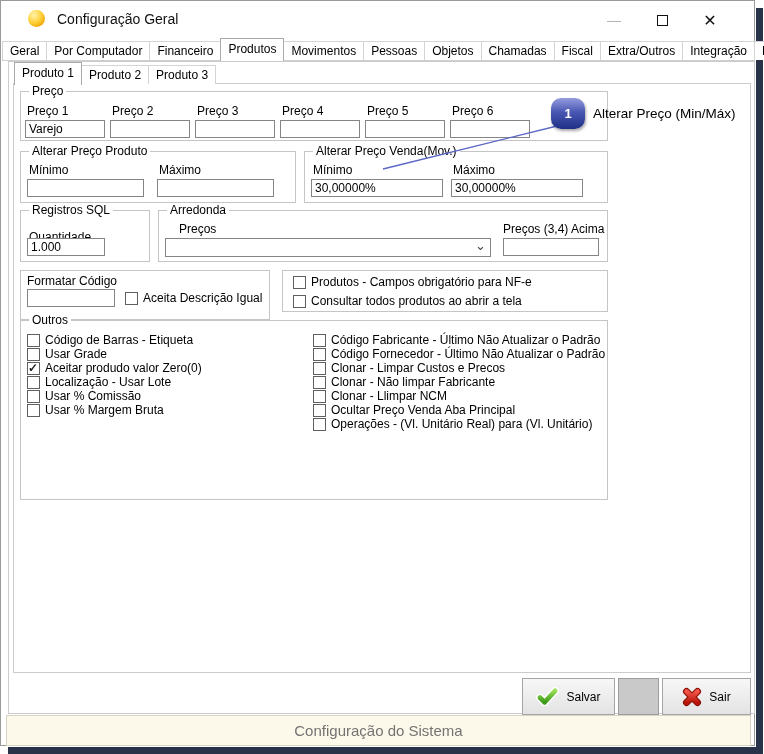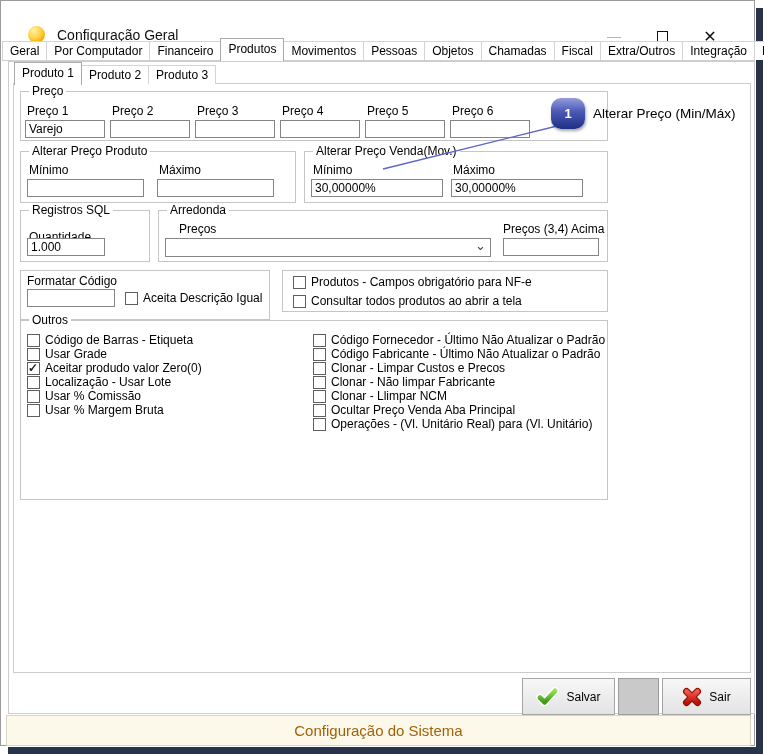--- a/index.html
+++ b/index.html
@@ -2,21 +2,21 @@
 <html><head>
 <meta charset="utf-8">
 <style>
   html,body{margin:0;padding:0;background:#fff;}
   body{width:764px;height:754px;position:relative;font-family:"Liberation Sans",sans-serif;font-size:12px;color:#000;overflow:hidden;}
   
   .window{position:absolute;left:0;top:0;width:755px;height:746px;background:#fff;border:1px solid #9a9a9a;box-sizing:border-box;}
   .shadow-r{position:absolute;left:756px;top:8px;width:7px;height:745px;background:#283349;}
   .shadow-b{position:absolute;left:8px;top:747px;width:755px;height:7px;background:#283349;}
   
-  .titlebar{position:absolute;left:0;top:0;width:100%;height:36px;background:#fff;margin-top:16px;}
+  .titlebar{position:absolute;left:0;top:0;width:100%;height:36px;background:#fff;}
   .app-icon{position:absolute;left:27px;top:9px;width:17px;height:17px;border-radius:50%;
     background:radial-gradient(circle at 35% 30%, #fff3a8, #ffd23e 45%, #eda300 80%, #c78500);}
   .title-text{position:absolute;left:56px;top:10px;font-size:14px;color:#111;}
   .winctl{position:absolute;top:8px;width:34px;height:22px;display:flex;align-items:center;justify-content:center;cursor:default;}
   .ctl-min{left:596px;color:#b5b5b5;font-size:14px;}
   .ctl-max{left:644px;}
   .ctl-max .box{width:11px;height:11px;border:1.5px solid #111;box-sizing:border-box;display:block;}
   .ctl-close{left:692px;color:#111;font-size:16px;}
   
   .tabstrip{position:absolute;left:1px;top:38px;width:753px;height:22px;display:flex;align-items:flex-end;border-bottom:1px solid #cfcfcf;box-sizing:border-box;z-index:3;}
@@ -192,25 +192,25 @@
           </label>
           <label class="cbrow">
             <span class="cb"></span>
             <span>Usar % Margem Bruta</span>
           </label>
         </div>
 
         <div class="cblist" style="left:292px;top:12px;">
           <label class="cbrow">
             <span class="cb"></span>
+            <span>Código Fabricante - Último Não Atualizar o Padrão</span>
+          </label>
+          <label class="cbrow">
+            <span class="cb"></span>
             <span>Código Fornecedor - Último Não Atualizar o Padrão</span>
-          </label>
-          <label class="cbrow">
-            <span class="cb"></span>
-            <span>Código Fabricante - Último Não Atualizar o Padrão</span>
           </label>
           <label class="cbrow">
             <span class="cb"></span>
             <span>Clonar - Limpar Custos e Precos</span>
           </label>
           <label class="cbrow">
             <span class="cb"></span>
             <span>Clonar - Não limpar Fabricante</span>
           </label>
           <label class="cbrow">
@@ -254,21 +254,21 @@
           </defs>
         <path d="M4.5 4.5 L15.5 15.5 M15.5 4.5 L4.5 15.5" stroke="#8e0f06" stroke-width="7" stroke-linecap="round"></path>
         <path d="M4.5 4.5 L15.5 15.5 M15.5 4.5 L4.5 15.5" stroke="url(#gx)" stroke-width="4.6" stroke-linecap="round"></path>
       </svg>
       <span>Sair</span>
     </div>
 
   </div>
 
   <div class="statusbar">
-    <span class="status-text" style="color:#a16207;">Configuração do Sistema</span>
+    <span class="status-text" style="color:#737373;">Configuração do Sistema</span>
   </div>
 
 </div>
 
 <svg class="overlay">
   <line x1="557" y1="126" x2="383" y2="169" stroke="#5b67c8" stroke-width="1.4"></line>
 </svg>
 <div class="badge">1</div>
 <div class="callout-text">Alterar Preço (Min/Máx)</div>
 

